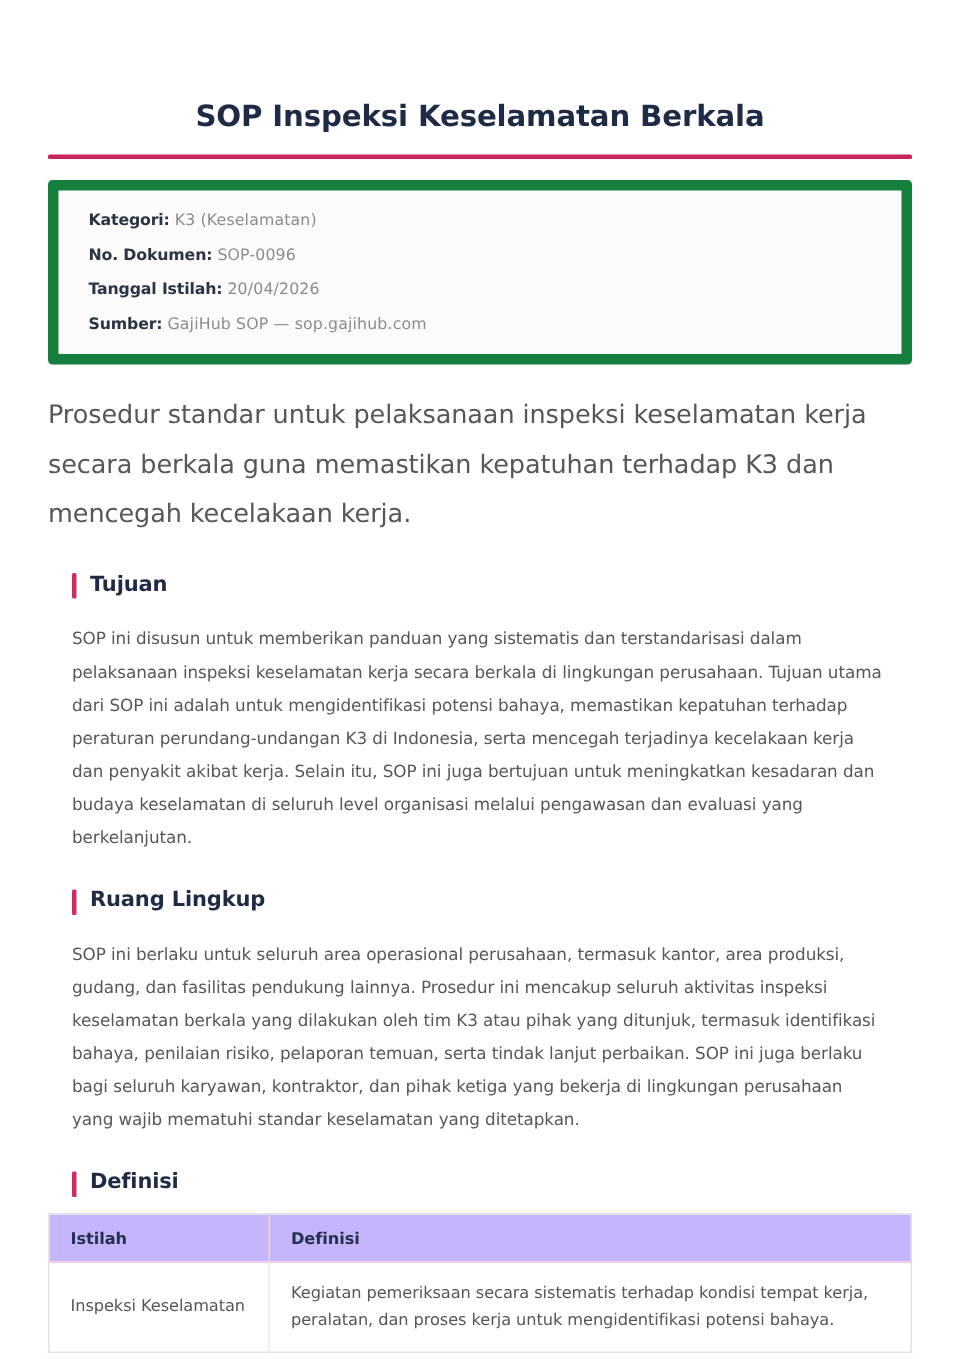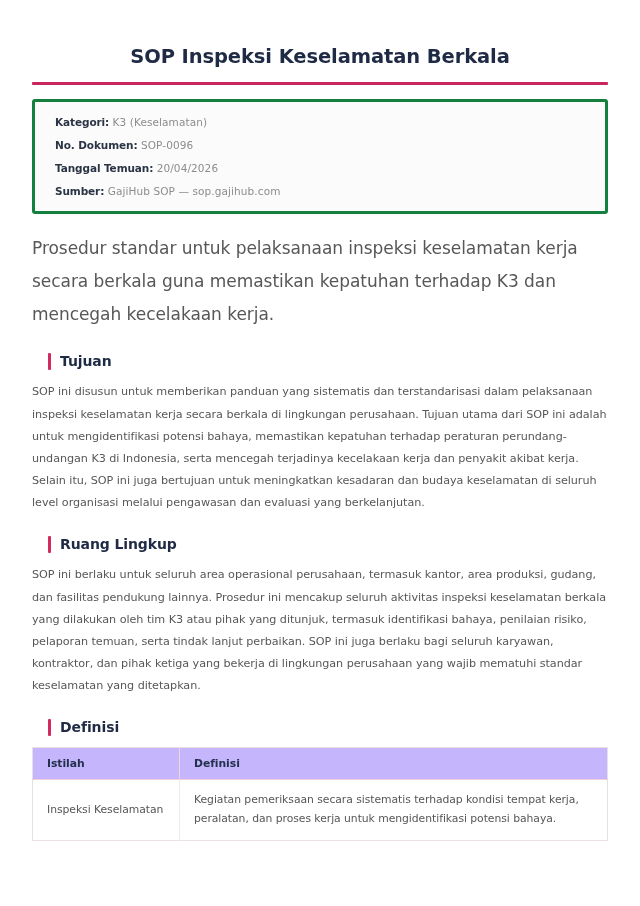--- a/index.html
+++ b/index.html
@@ -18,39 +18,39 @@
     position: relative;
     width: 640px;
     height: 906px;
     box-sizing: border-box;
     padding: 0 32px;
   }
 
   
   .doc-title {
     margin: 0;
-    padding-top: 45px;
+    padding-top: 66px;
     text-align: center;
     font-size: 19.5px;
     font-weight: bold;
     letter-spacing: -0.1px;
     color: #1f2a44;
     line-height: 1.25;
   }
   .title-rule {
     margin-top: 13px;
     height: 2.5px;
     background: #c9265c;
     border-radius: 1px;
   }
 
   
   .meta-box {
     margin-top: 14px;
-    border: 3px solid #15803d;
+    border: 7px solid #15803d;
     background: #fbfbfb;
     border-radius: 3px;
     padding: 15px 20px 14px 20px;
   }
   .meta-row {
     font-size: 10.5px;
     line-height: 1.05;
     color: #8a8a8a;
     margin-bottom: 12px;
     white-space: nowrap;
@@ -90,21 +90,21 @@
     flex: 0 0 auto;
   }
   .heading-text {
     font-size: 14px;
     font-weight: bold;
     color: #1f2a44;
     line-height: 1.1;
     letter-spacing: -0.1px;
   }
   .section-body {
-    margin: 0;
+    margin: 16px;
     font-size: 11.2px;
     line-height: 1.98;
     color: #575757;
     letter-spacing: -0.05px;
   }
 
   
   .def-table {
     width: 100%;
     border-collapse: collapse;
@@ -149,21 +149,21 @@
   <div class="meta-box">
     <div class="meta-row">
       <span class="meta-label">Kategori:</span>
       <span class="meta-value">K3 (Keselamatan)</span>
     </div>
     <div class="meta-row">
       <span class="meta-label">No. Dokumen:</span>
       <span class="meta-value">SOP-0096</span>
     </div>
     <div class="meta-row">
-      <span class="meta-label">Tanggal Temuan:</span>
+      <span class="meta-label">Tanggal Istilah:</span>
       <span class="meta-value">20/04/2026</span>
     </div>
     <div class="meta-row">
       <span class="meta-label">Sumber:</span>
       <span class="meta-value">GajiHub SOP — sop.gajihub.com</span>
     </div>
   </div>
 
   <p class="intro">Prosedur standar untuk pelaksanaan inspeksi keselamatan kerja secara berkala guna memastikan kepatuhan terhadap K3 dan mencegah kecelakaan kerja.</p>
 

